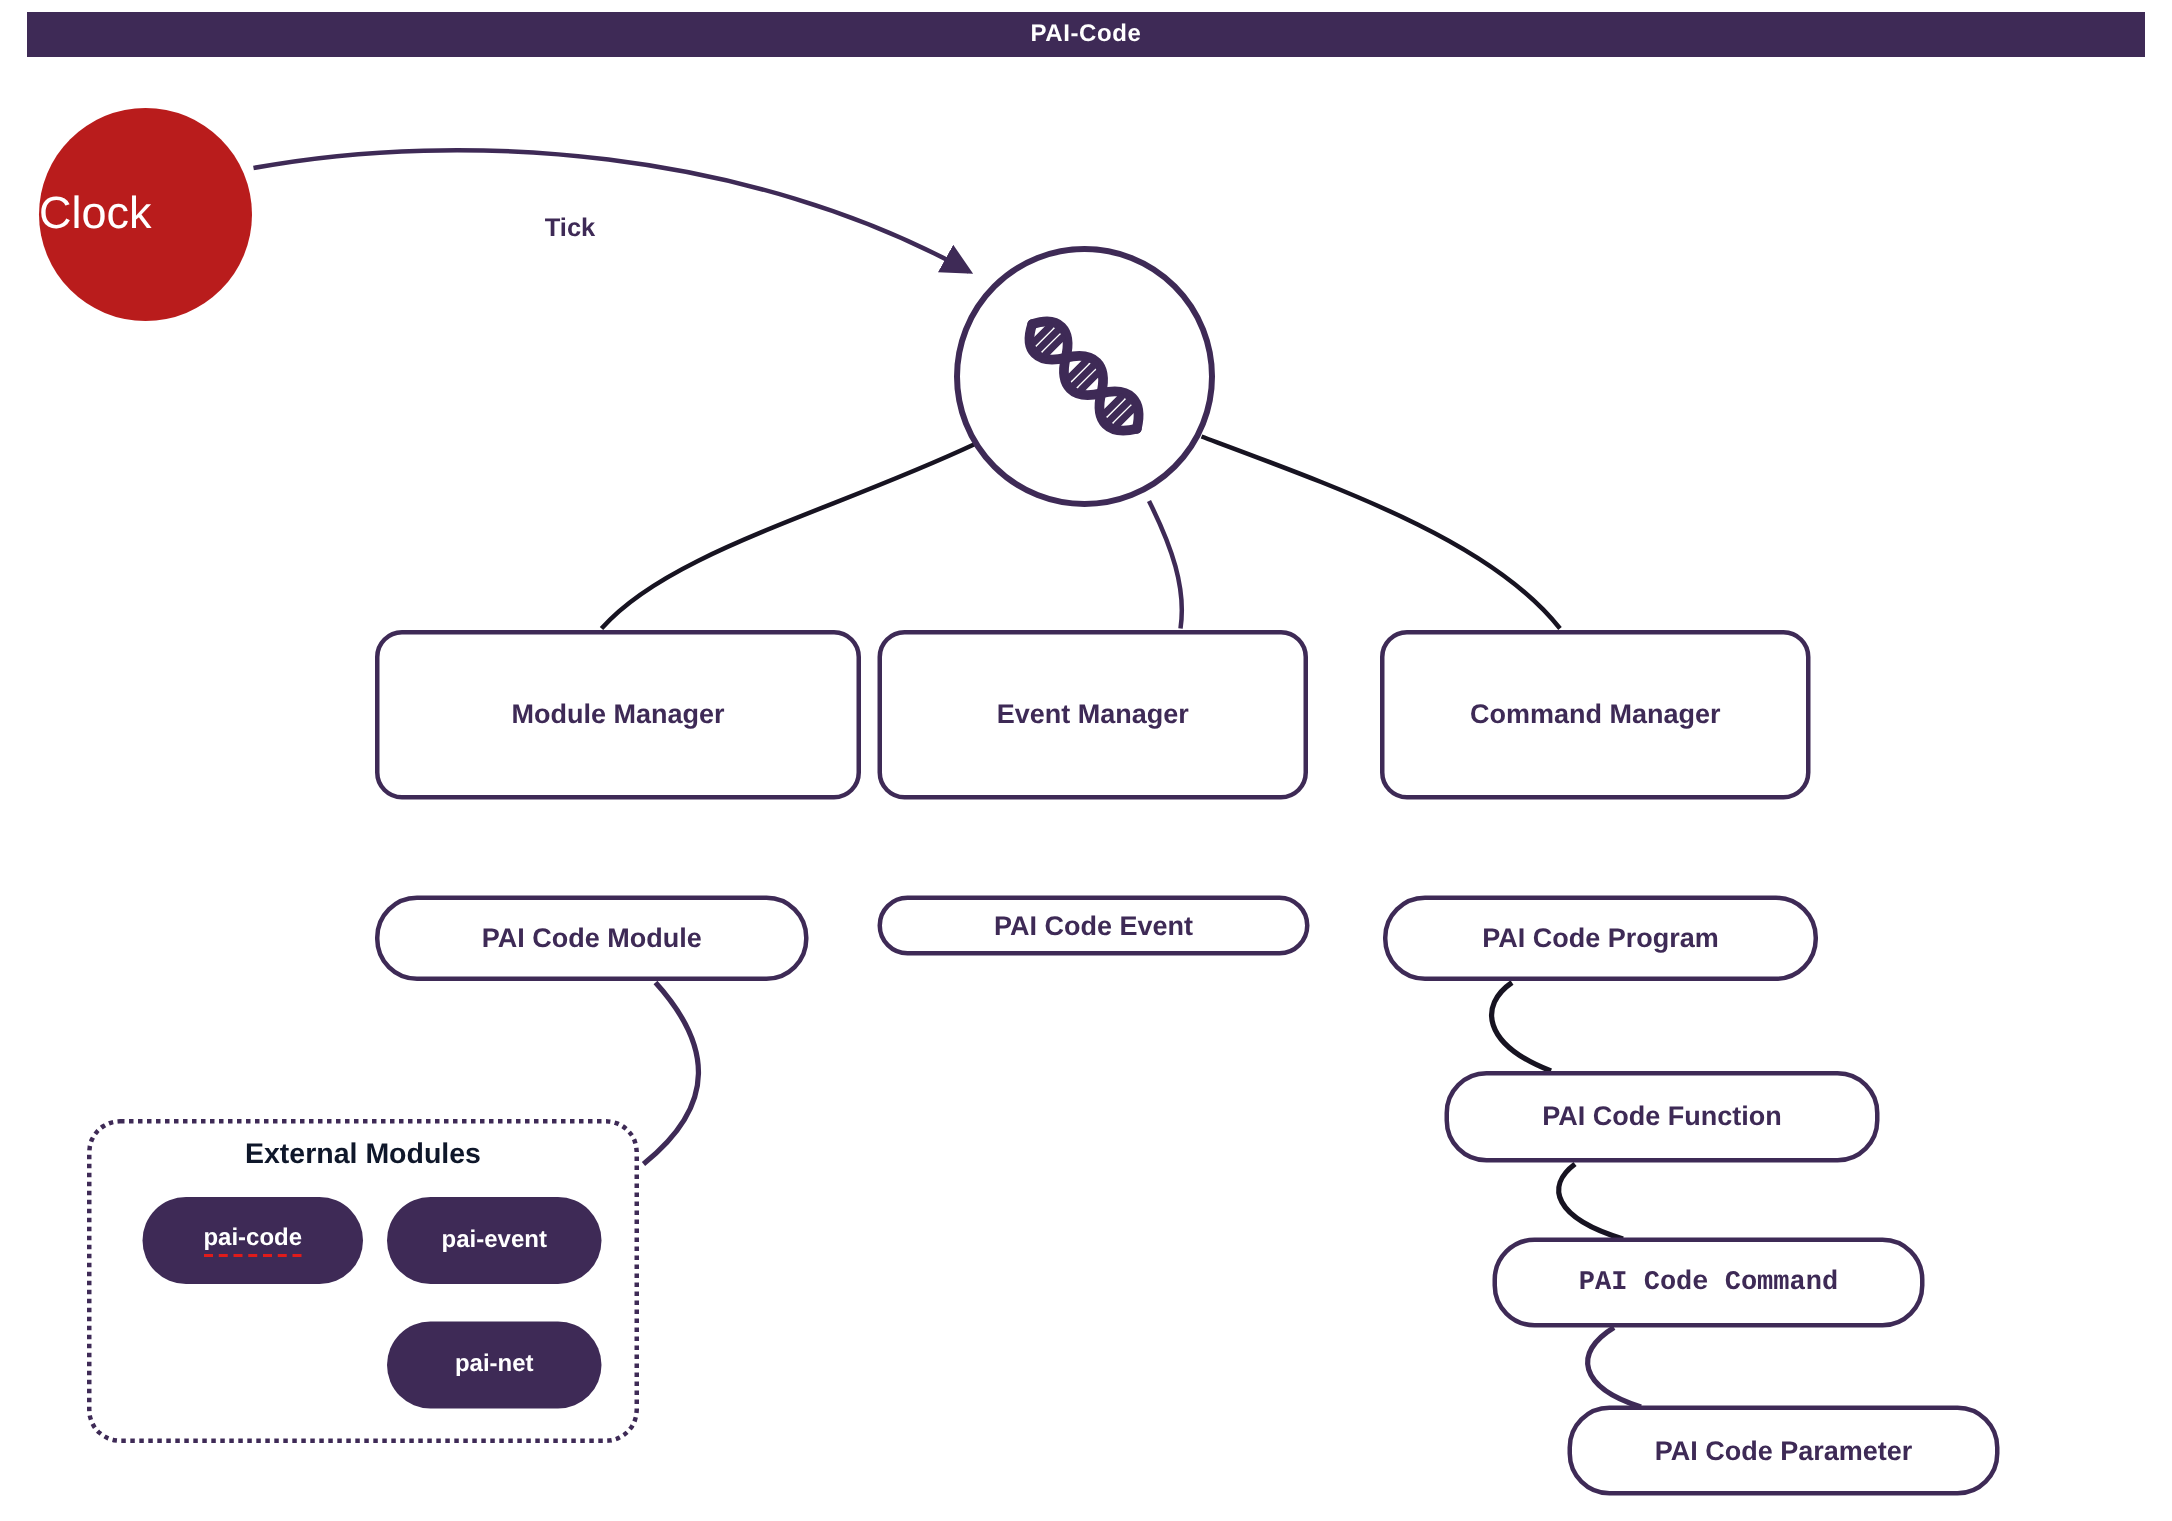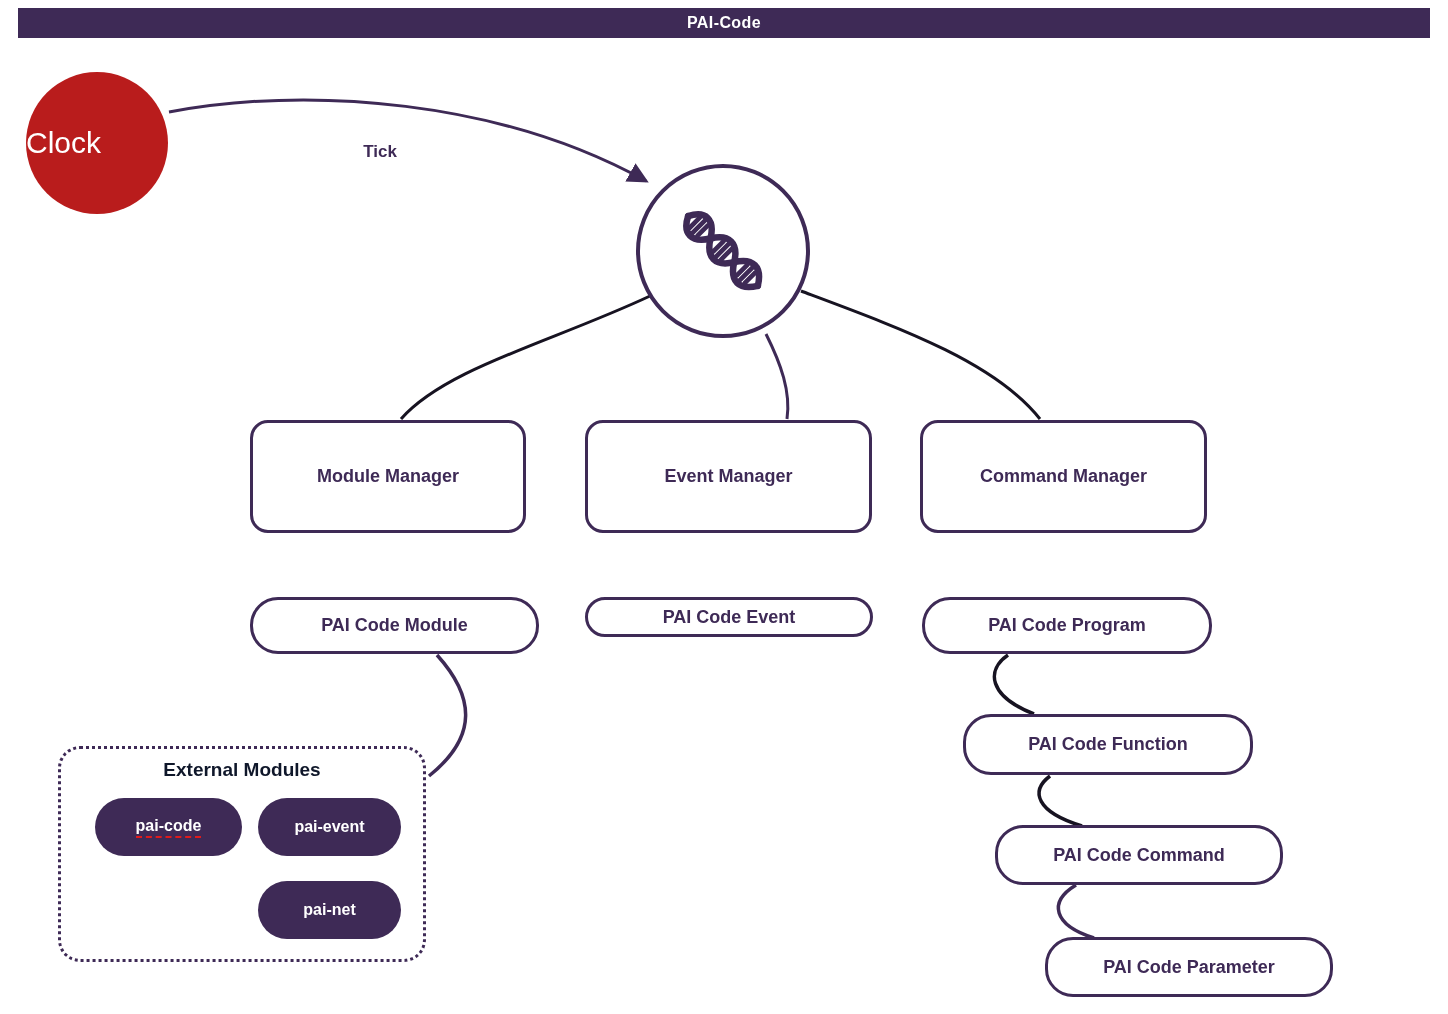--- a/index.html
+++ b/index.html
@@ -99,21 +99,21 @@
           <line x1="56" y1="12" x2="56" y2="36"></line>
           <line x1="62" y1="16" x2="62" y2="32"></line>
           <line x1="86" y1="16" x2="86" y2="32"></line>
           <line x1="92" y1="12" x2="92" y2="36"></line>
           <line x1="98" y1="16" x2="98" y2="32"></line>
         </g>
       </g>
     </svg>
   </div>
 
-  <div class="box" style="left:250px;top:420px;width:276px;height:113px;">
+  <div class="box" style="left:250px;top:420px;width:324px;height:113px;">
     <span>Module Manager</span>
   </div>
   <div class="box" style="left:585px;top:420px;width:287px;height:113px;">
     <span>Event Manager</span>
   </div>
   <div class="box" style="left:920px;top:420px;width:287px;height:113px;">
     <span>Command Manager</span>
   </div>
 
   <div class="pill" style="left:250px;top:597px;width:289px;height:57px;">
@@ -122,21 +122,21 @@
   <div class="pill" style="left:585px;top:597px;width:288px;height:40px;">
     <span>PAI Code Event</span>
   </div>
   <div class="pill" style="left:922px;top:597px;width:290px;height:57px;">
     <span>PAI Code Program</span>
   </div>
 
   <div class="pill" style="left:963px;top:714px;width:290px;height:61px;">
     <span>PAI Code Function</span>
   </div>
-  <div class="pill" style="left:995px;top:825px;width:288px;height:60px;">
+  <div class="pill" style="left:995px;top:825px;width:288px;height:60px;font-family:Liberation Mono, monospace;">
     <span>PAI Code Command</span>
   </div>
   <div class="pill" style="left:1045px;top:937px;width:288px;height:60px;">
     <span>PAI Code Parameter</span>
   </div>
 
   <div class="extbox">
     <div class="ttl">External Modules</div>
     <div class="dark-pill" style="left:34px;top:49px;width:147px;height:58px;">
       <span class="misspelled">pai-code</span>

